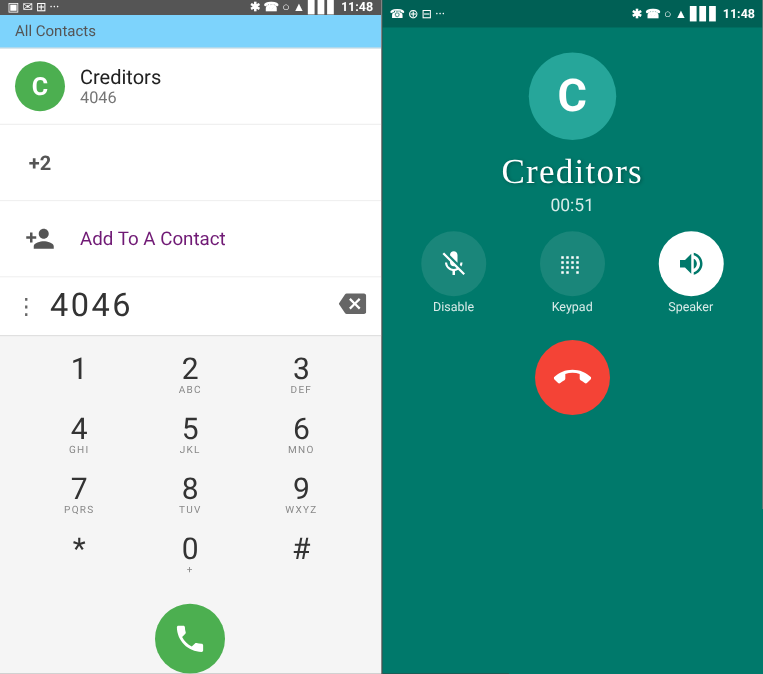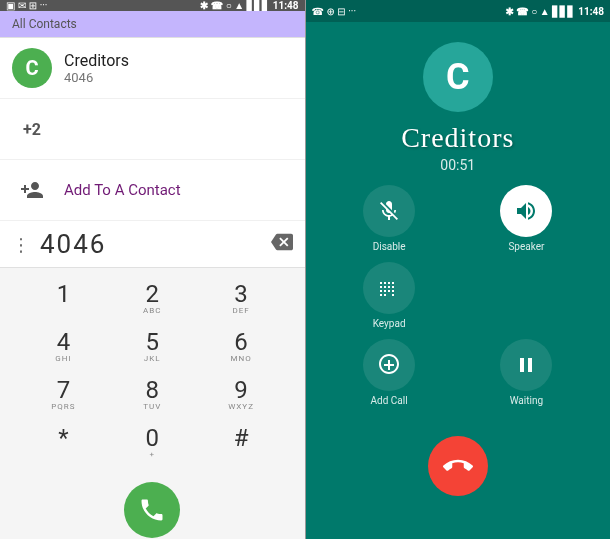--- a/index.html
+++ b/index.html
@@ -40,21 +40,21 @@
     }
 
     .status-bar-left .right-icons {
       display: flex;
       gap: 3px;
       align-items: center;
       font-weight: bold;
     }
 
     .all-contacts-bar {
-      background: #c4b5fd;
+      background: #7dd3fc;
       padding: 6px 12px;
       font-size: 12px;
       color: #555;
       border-bottom: 1px solid #e0e0e0;
     }
 
     .contact-item {
       background: #fff;
       display: flex;
       align-items: center;
@@ -306,22 +306,22 @@
     .call-timer {
       text-align: center;
       font-size: 14px;
       color: rgba(255,255,255,0.85);
       margin-top: 3px;
       margin-bottom: 12px;
     }
 
     .call-controls {
       display: grid;
-      grid-template-columns: repeat(2, 1fr);
-      gap: 10px;
+      grid-template-columns: repeat(3, 1fr);
+      gap: 20px;
       padding: 0 20px;
       margin-bottom: 10px;
     }
 
     .call-ctrl-btn {
       display: flex;
       flex-direction: column;
       align-items: center;
       gap: 4px;
       cursor: pointer;
@@ -532,61 +532,38 @@
     <div class="call-ctrl-btn">
       <div class="call-ctrl-icon">
         <svg viewBox="0 0 24 24" width="24" height="24" fill="white">
           <path d="M19 11h-1.7c0 .74-.16 1.43-.43 2.05l1.23 1.23c.56-.98.9-2.09.9-3.28zm-4.02.17c0-.06.02-.11.02-.17V5c0-1.66-1.34-3-3-3S9 3.34 9 5v.18l5.98 5.99zM4.27 3L3 4.27l6.01 6.01V11c0 1.66 1.33 3 2.99 3 .22 0 .44-.03.65-.08l1.66 1.66c-.71.33-1.5.52-2.31.52-2.76 0-5.3-2.1-5.3-5.1H5c0 3.41 2.72 6.23 6 6.72V21h2v-3.28c.91-.13 1.77-.45 2.54-.9L19.73 21 21 19.73 4.27 3z"></path>
         </svg>
       </div>
       <span class="call-ctrl-label">Disable</span>
     </div>
 
     <div class="call-ctrl-btn">
+      <div class="call-ctrl-icon">
+        <svg viewBox="0 0 24 24" width="24" height="24" fill="white">
+          <path d="M3 18h2v2H3zm0-4h2v2H3zm4 0h2v2H7zm4 0h2v2h-2zM7 18h2v2H7zm8-8h2v2h-2zM3 10h2v2H3zm0-4h2v2H3zm8 8h2v2h-2zm4-8h2v2h-2zM7 6h2v2H7zm0 8h2v2H7zm8 4h2v2h-2zm-4-4h2v2h-2zm0-4h2v2h-2zm0-4h2v2h-2zm4 8h2v2h-2zM3 14h2v2H3zm8-8h2v2h-2zm0 4h2v2h-2zM7 10h2v2H7zm8 0h2v2h-2z"></path>
+        </svg>
+      </div>
+      <span class="call-ctrl-label">Keypad</span>
+    </div>
+
+    <div class="call-ctrl-btn">
       <div class="call-ctrl-icon active">
         <svg viewBox="0 0 24 24" width="24" height="24" fill="#00796B">
           <path d="M3 9v6h4l5 5V4L7 9H3zm13.5 3c0-1.77-1.02-3.29-2.5-4.03v8.05c1.48-.73 2.5-2.25 2.5-4.02zM14 3.23v2.06c2.89.86 5 3.54 5 6.71s-2.11 5.85-5 6.71v2.06c4.01-.91 7-4.49 7-8.77s-2.99-7.86-7-8.77z"></path>
         </svg>
       </div>
       <span class="call-ctrl-label">Speaker</span>
     </div>
-
-    <div class="call-ctrl-btn">
-      <div class="call-ctrl-icon">
-        <svg viewBox="0 0 24 24" width="24" height="24" fill="white">
-          <path d="M3 18h2v2H3zm0-4h2v2H3zm4 0h2v2H7zm4 0h2v2h-2zM7 18h2v2H7zm8-8h2v2h-2zM3 10h2v2H3zm0-4h2v2H3zm8 8h2v2h-2zm4-8h2v2h-2zM7 6h2v2H7zm0 8h2v2H7zm8 4h2v2h-2zm-4-4h2v2h-2zm0-4h2v2h-2zm0-4h2v2h-2zm4 8h2v2h-2zM3 14h2v2H3zm8-8h2v2h-2zm0 4h2v2h-2zM7 10h2v2H7zm8 0h2v2h-2z"></path>
-        </svg>
-      </div>
-      <span class="call-ctrl-label">Keypad</span>
-    </div>
-  </div>
-
-  <div class="call-controls">
-
-    <div class="call-ctrl-btn">
-      <div class="call-ctrl-icon">
-        <svg viewBox="0 0 24 24" width="24" height="24" fill="white">
-          <path d="M13 7h-2v4H7v2h4v4h2v-4h4v-2h-4V7zm-1-6C6.48 1 2 5.48 2 11s4.48 10 10 10 10-4.48 10-10S17.52 1 12 1zm0 18c-4.41 0-8-3.59-8-8s3.59-8 8-8 8 3.59 8 8-3.59 8-8 8z"></path>
-        </svg>
-      </div>
-      <span class="call-ctrl-label">Add Call</span>
-    </div>
-
-    <div class="call-ctrl-btn">
-      <div class="call-ctrl-icon">
-        <svg viewBox="0 0 24 24" width="24" height="24" fill="white">
-          <path d="M6 19h4V5H6v14zm8-14v14h4V5h-4z"></path>
-        </svg>
-      </div>
-      <span class="call-ctrl-label">Waiting</span>
-    </div>
-
-    <div class="call-ctrl-btn">
-    </div>
-  </div>
+  </div>
+
 
   <div class="call-end-area">
     <button class="call-end-btn">
       <svg viewBox="0 0 24 24" fill="white">
         <path d="M12 9c-1.6 0-3.15.25-4.6.72v3.1c0 .39-.23.74-.56.9-.98.49-1.87 1.12-2.66 1.85-.18.18-.43.28-.7.28-.28 0-.53-.11-.71-.29L.29 13.08c-.18-.17-.29-.42-.29-.7 0-.28.11-.53.29-.71C3.34 8.78 7.46 7 12 7s8.66 1.78 11.71 4.67c.18.18.29.43.29.71 0 .28-.11.53-.29.71l-2.48 2.48c-.18.18-.43.29-.71.29-.27 0-.52-.10-.7-.28-.79-.73-1.68-1.36-2.66-1.85-.33-.16-.56-.51-.56-.9v-3.1C15.15 9.25 13.6 9 12 9z"></path>
       </svg>
     </button>
   </div>
 
 </div>

